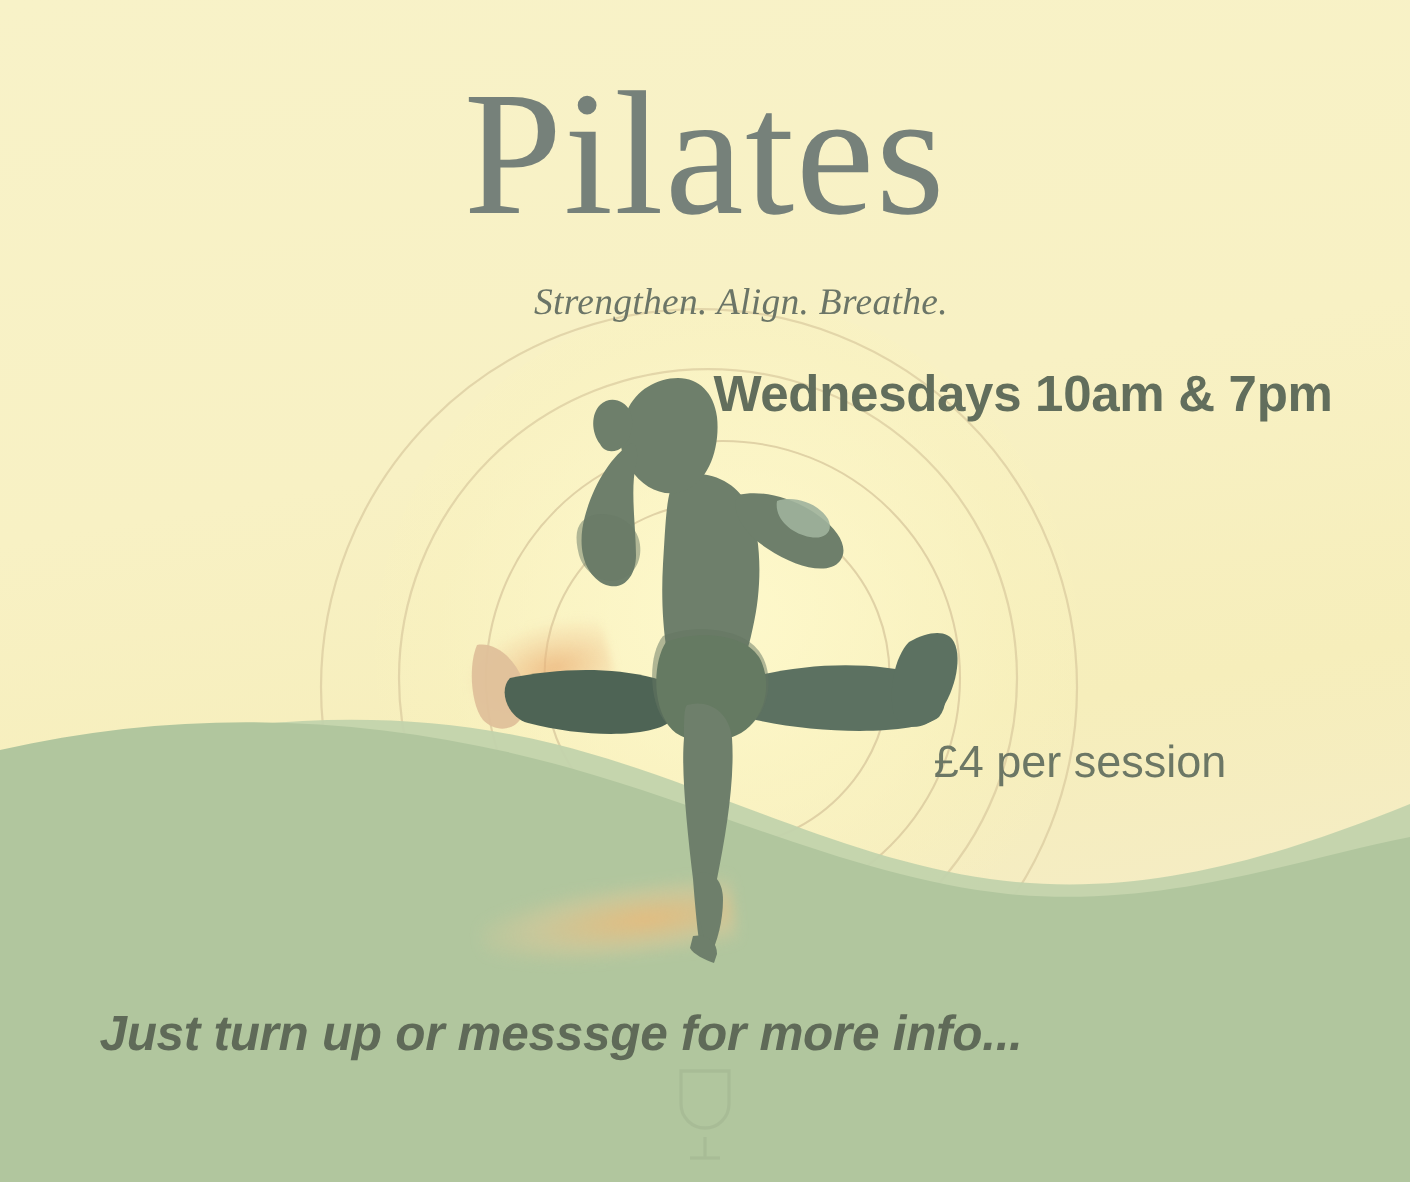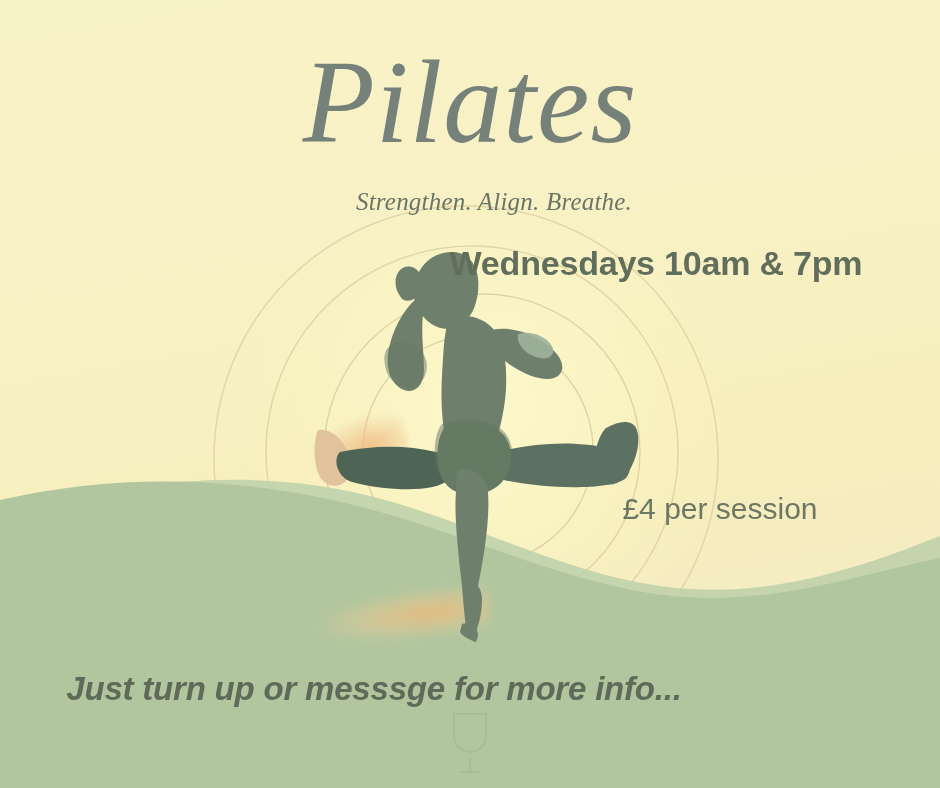--- a/index.html
+++ b/index.html
@@ -80,21 +80,20 @@
     position: absolute;
     left: 0;
     top: 44px;
     width: 940px;
     text-align: center;
     font-family: "Liberation Serif", "DejaVu Serif", serif;
     font-size: 118px;
     line-height: 1.0;
     color: #76817a;
     letter-spacing: 1px;
-    font-style: italic;
   }
 
   .tagline {
     position: absolute;
     left: 0;
     top: 188px;
     width: 940px;
     text-align: center;
     font-family: "Liberation Serif", "DejaVu Serif", serif;
     font-style: italic;
@@ -114,21 +113,21 @@
     line-height: 1.46;
     color: #6e7a65;
   }
   .blurb b {
     font-weight: 700;
     color: #5f6a57;
   }
 
   .when {
     position: absolute;
-    left: 406px;
+    left: 432px;
     top: 242px;
     width: 500px;
     text-align: center;
     font-size: 34px;
     font-weight: 700;
     line-height: 1.26;
     color: #626e5c;
     letter-spacing: -0.2px;
   }
 

